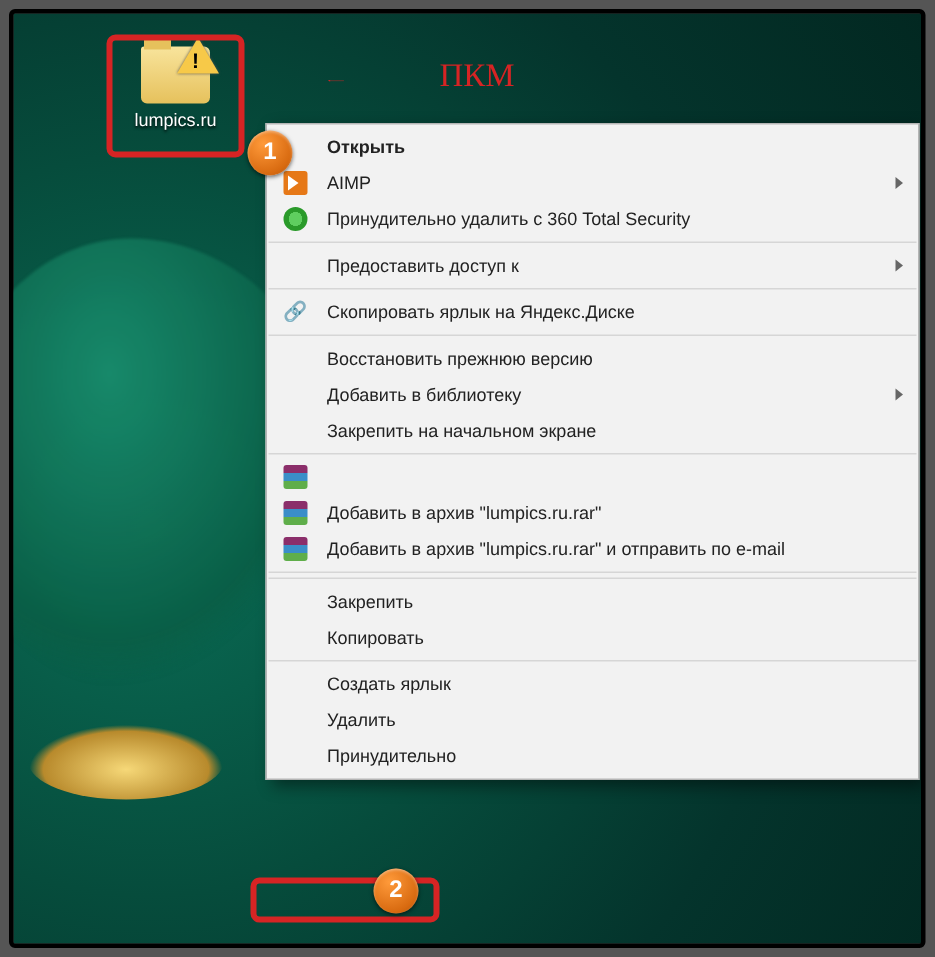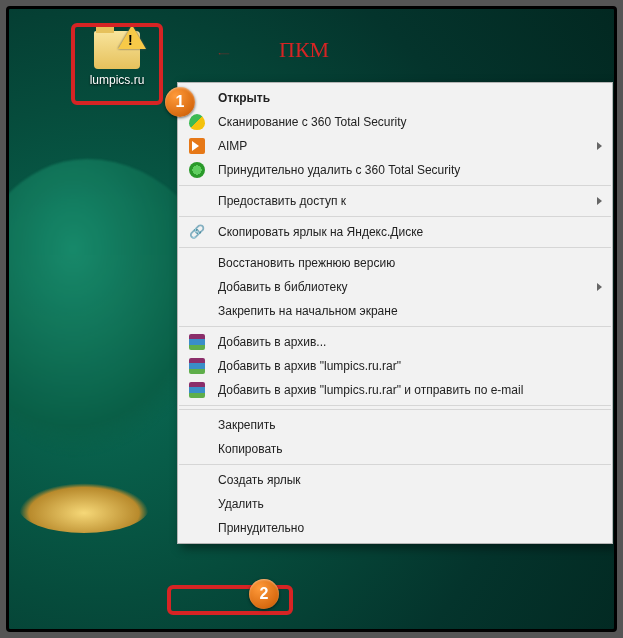--- a/index.html
+++ b/index.html
@@ -61,21 +61,21 @@
     color:#fff; font-size:12px; text-shadow:0 1px 2px #000; text-align:left; white-space:nowrap;
   }
   .highlight-box{
     position:absolute; border:4px solid #d62424; border-radius:6px; pointer-events:none;
   }
   .hl-icon{ left:62px; top:14px; width:92px; height:82px; }
   .hl-prop{ left:158px; bottom:14px; width:126px; height:30px; }
 
   
   .pkm-label{
-    position:absolute; left:270px; top:28px; color:#d62424; font-size:22px; font-family:Georgia,serif;
+    position:absolute; left:284px; top:28px; color:#d62424; font-size:22px; font-family:Georgia,serif;
   }
   .pkm-arrow{
     position:absolute; left:160px; top:44px; width:110px; height:2px;
   }
 
   
   .badge{
     position:absolute; width:30px; height:30px; border-radius:50%;
     background:radial-gradient(circle at 35% 30%, #ff9a3a, #d86a10 70%, #a94f0a);
     color:#fff; font-weight:bold; font-size:16px; display:flex; align-items:center; justify-content:center;
@@ -144,26 +144,20 @@
       <span>1</span>
     </div>
 
   <div class="ctx" id="ctx">
       <div class="item bold">
         <span class="icon-slot"></span>
         <span class="txt">Открыть</span>
       </div>
       <div class="item">
         <span class="icon-slot">
-          <span class="ico ico-shield"></span>
-        </span>
-        <span class="txt">Сканирование с 360 Total Security</span>
-      </div>
-      <div class="item">
-        <span class="icon-slot">
           <span class="ico ico-aimp"></span>
         </span>
         <span class="txt">AIMP</span>
         <span class="arrow"></span>
       </div>
       <div class="item">
         <span class="icon-slot">
           <span class="ico ico-360"></span>
         </span>
         <span class="txt">Принудительно удалить с  360 Total Security</span>
@@ -193,21 +187,20 @@
       </div>
       <div class="item">
         <span class="icon-slot"></span>
         <span class="txt">Закрепить на начальном экране</span>
       </div>
       <div class="sep"></div>
       <div class="item">
         <span class="icon-slot">
           <span class="ico ico-rar"></span>
         </span>
-        <span class="txt">Добавить в архив...</span>
       </div>
       <div class="item">
         <span class="icon-slot">
           <span class="ico ico-rar"></span>
         </span>
         <span class="txt">Добавить в архив "lumpics.ru.rar"</span>
       </div>
       <div class="item">
         <span class="icon-slot">
           <span class="ico ico-rar"></span>

